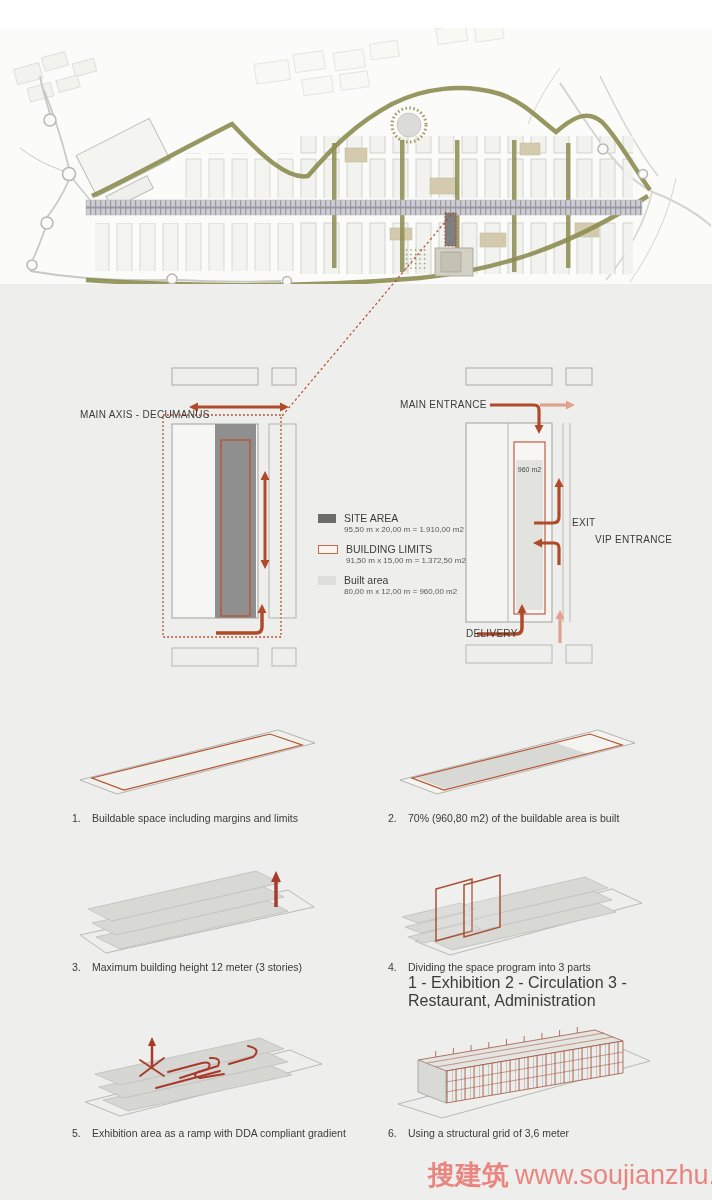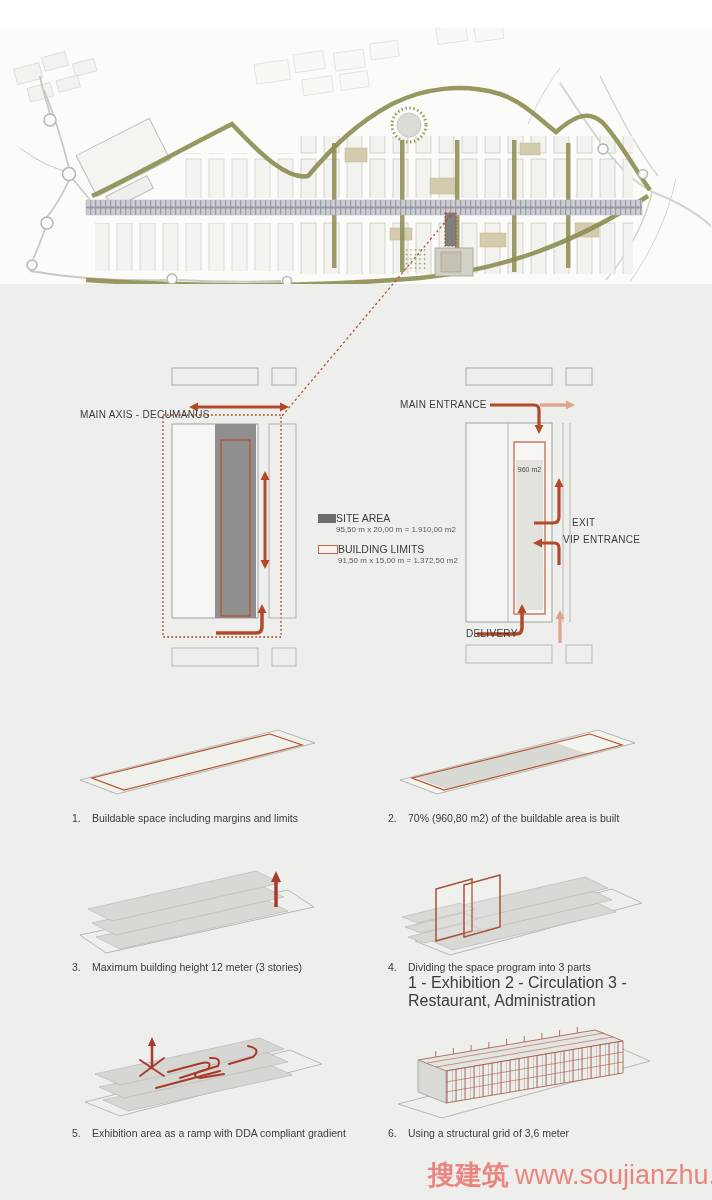--- a/index.html
+++ b/index.html
@@ -4,21 +4,21 @@
 <style>
   html,body{margin:0;padding:0;background:#ffffff;}
   .page{position:relative;width:712px;height:1200px;background:#ffffff;overflow:hidden;
         font-family:"Liberation Sans",sans-serif;}
   .graybg{position:absolute;left:0;top:284px;width:712px;height:916px;background:#eeeeec;}
   svg{position:absolute;display:block;}
   .overlay{pointer-events:none;}
   .lbl{position:absolute;font-size:10px;color:#3b3b3b;letter-spacing:.3px;white-space:nowrap;}
   .lbl-small{font-size:7px;color:#4c4946;letter-spacing:0;}
   .legend{position:absolute;left:318px;top:512px;width:180px;}
-  .lrow{display:flex;margin-bottom:9px;align-items:flex-start;}
+  .lrow{display:flex;gap:8px;margin-bottom:9px;align-items:flex-start;}
   .sw{width:18px;height:9px;margin-top:2px;flex:none;}
   .sw-dark{background:#6c6c6c;}
   .sw-limits{background:#faf3ef;border:1px solid #c06a4e;height:7px;}
   .sw-built{background:#dddddb;}
   .ltitle{font-size:10.5px;color:#3b3b3b;}
   .ldetail{font-size:8px;color:#5b5b57;margin-top:1px;}
   .cap{position:absolute;font-size:10.5px;color:#3b3b3b;display:flex;}
   .cap .num{width:20px;flex:none;}
   .cap2{position:absolute;font-size:16px;color:#3b3b3b;}
   .wm-yellow{position:absolute;left:385px;top:1140px;font-size:42px;font-weight:bold;white-space:nowrap;
@@ -217,38 +217,45 @@
         <line x1="560" y1="283" x2="560" y2="258" stroke="#dfa28c" stroke-width="3.2"></line>
         <polygon points="555.5,259 564.5,259 560,250" fill="#dfa28c"></polygon>
       </g>
     </g>
   </svg>
 
   <div class="lbl" style="left:80px;top:401px;margin-top:8px;">MAIN AXIS - DECUMANUS</div>
   <div class="lbl" style="left:400px;top:399px;width:84px;text-align:right;">MAIN ENTRANCE</div>
   <div class="lbl lbl-small" style="left:514px;top:466px;width:31px;text-align:center;">960 m2</div>
   <div class="lbl" style="left:572px;top:517px;">EXIT</div>
-  <div class="lbl" style="left:544px;top:534px;padding-left:19px;">VIP ENTRANCE</div>
+  <div class="lbl" style="left:576px;top:534px;padding-left:19px;">VIP ENTRANCE</div>
   <div class="lbl" style="left:427px;top:628px;padding-left:39px;">DELIVERY</div>
 
   <div class="legend">
     <div class="lrow">
       <span class="sw sw-dark"></span>
       <div>
         <div class="ltitle">SITE AREA</div>
         <div class="ldetail">95,50 m x 20,00 m = 1.910,00 m2</div>
       </div>
     </div>
     <div class="lrow">
       <span class="sw sw-limits"></span>
       <div>
         <div class="ltitle">BUILDING LIMITS</div>
         <div class="ldetail">91,50 m x 15,00 m = 1.372,50 m2</div>
       </div>
     </div>
+    <div class="lrow">
+      <span class="sw sw-built"></span>
+      <div>
+        <div class="ltitle">Built area</div>
+        <div class="ldetail">80,00 m x 12,00 m = 960,00 m2</div>
+      </div>
+    </div>
   </div>
 
   <svg style="left:60px;top:710px" width="300" height="100" viewBox="0 0 300 100">
     <polygon points="20,70 218,20 255,33 57,84" fill="#f0f0ed" stroke="#b4b4b0" stroke-width="1"></polygon>
     <polygon points="32,68 210,24 242,35 64,80" fill="none" stroke="#b5542f" stroke-width="1.2"></polygon>
   </svg>
 
   <svg style="left:380px;top:710px" width="300" height="100" viewBox="0 0 300 100">
     <polygon points="20,70 218,20 255,33 57,84" fill="#f3f3f0" stroke="#b4b4b0" stroke-width="1"></polygon>
     <polygon points="34,67 176,33 208,44 66,79" fill="#d8d8d5"></polygon>

